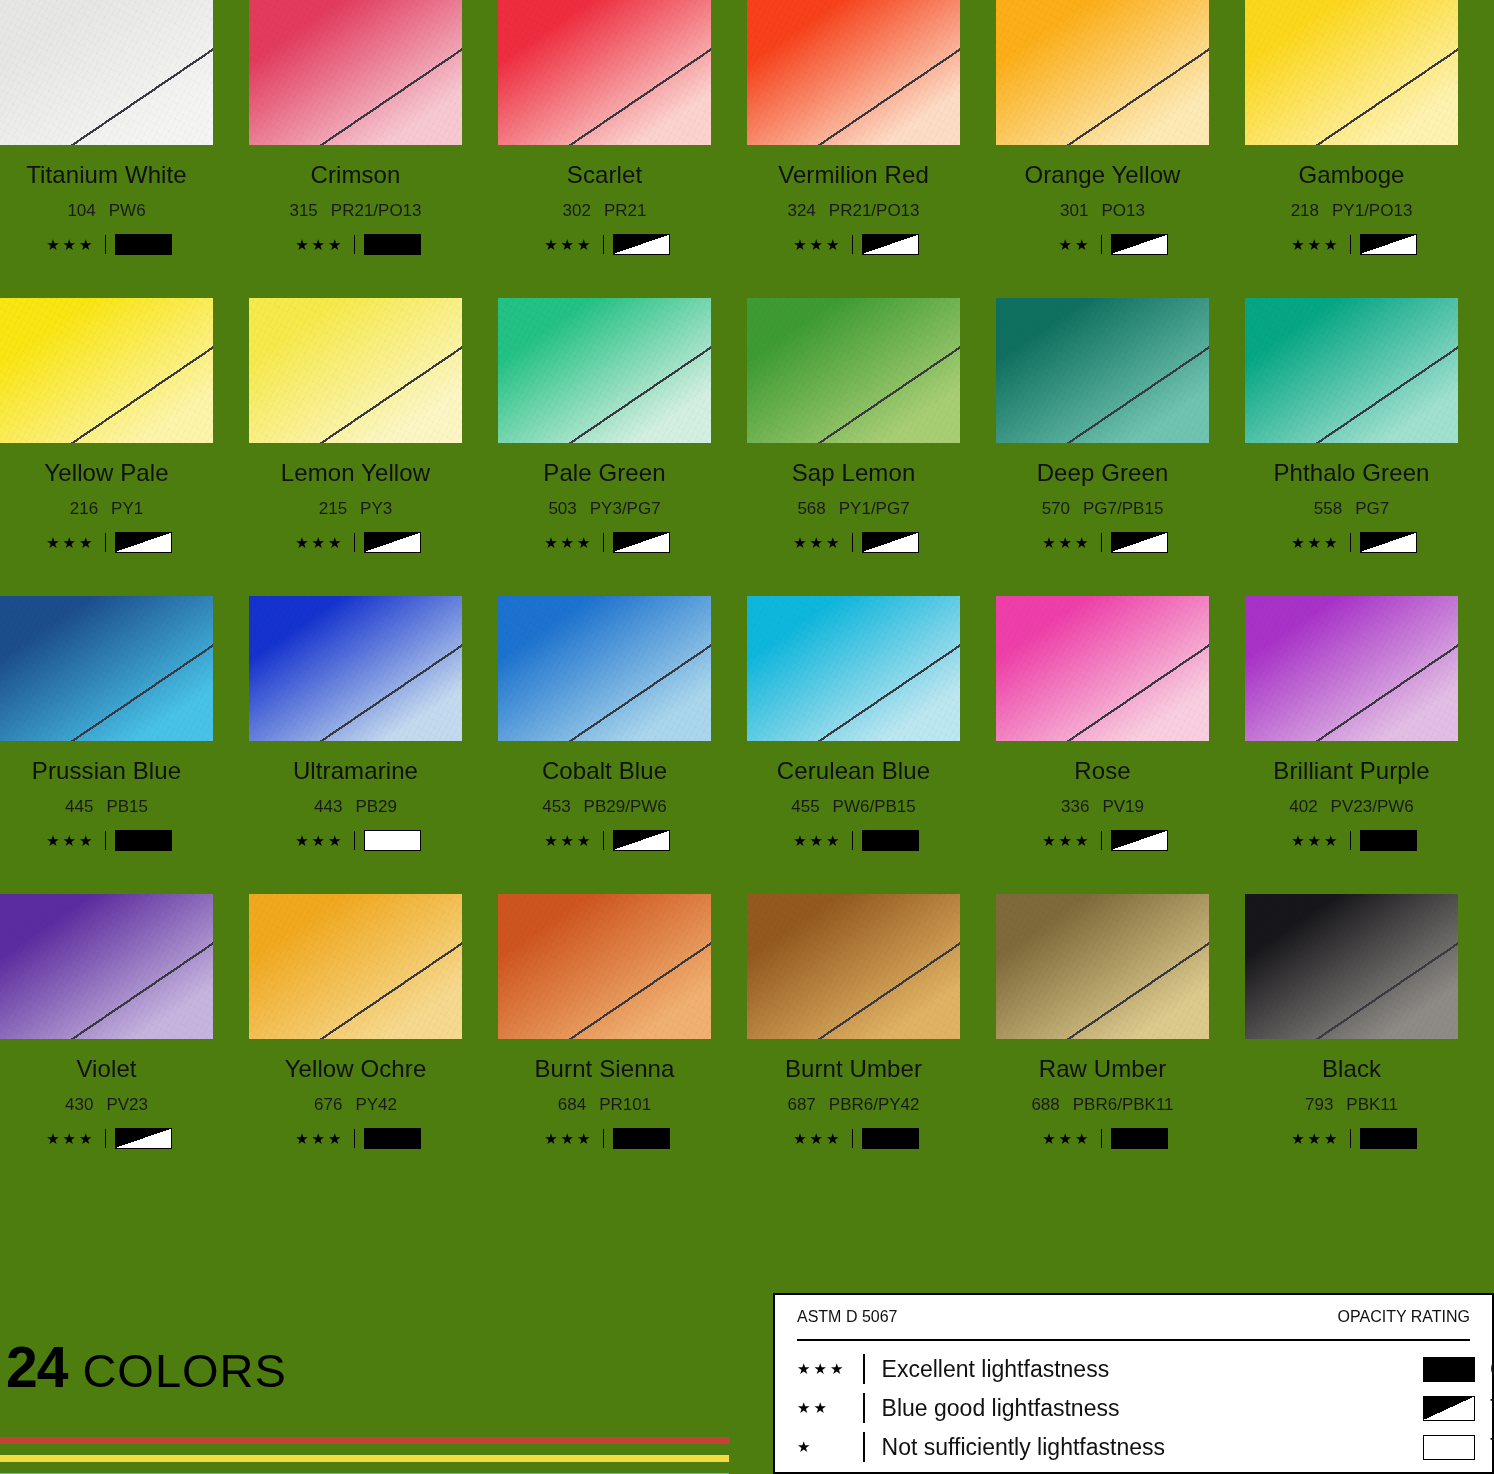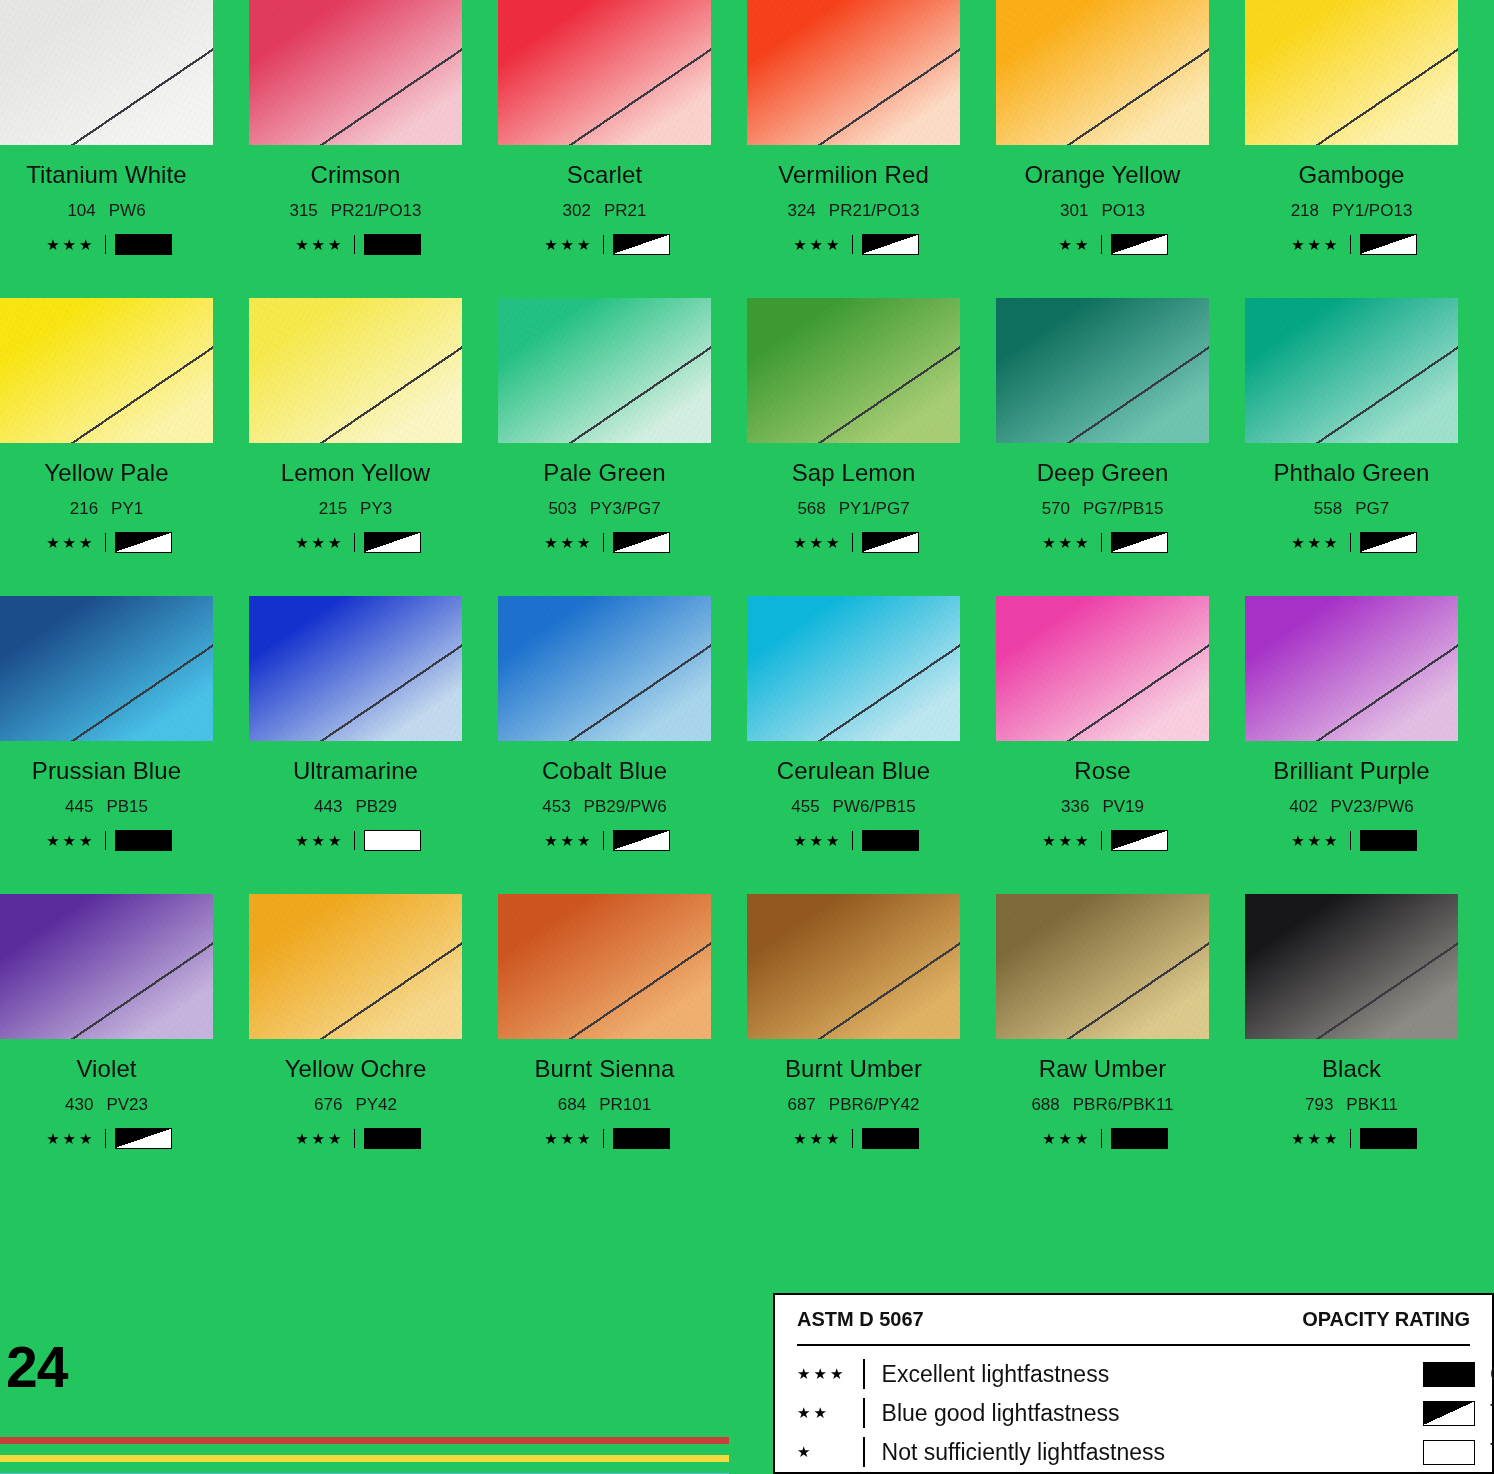--- a/index.html
+++ b/index.html
@@ -6,21 +6,21 @@
   * { box-sizing: border-box; }
   html, body {
     margin: 0; padding: 0;
     background: #ffffff;
     font-family: "Liberation Sans", sans-serif;
   }
   #page {
     position: relative;
     width: 1494px;
     height: 1474px;
-    background: #22c55e;
+    background: #4d7c0f;
     overflow: hidden;
     padding-left: 8px;
   }
 
   
   #swatch-grid {
     position: absolute;
     left: 0; top: 0;
     width: 1494px;
     display: grid;
@@ -156,23 +156,22 @@
     width: 721px;
     height: 181px;
     border: 2.4px solid #000;
     background: #fff;
     padding: 13px 22px 10px 22px;
   }
   #legend-head {
     display: flex;
     justify-content: space-between;
     align-items: baseline;
-    font-size: 20px;
+    font-size: 16px;
     color: #111;
-    font-weight: bold;
   }
   #legend-rule {
     height: 2.4px;
     background: #000;
     margin: 13px 0 12px 0;
   }
   #legend-body {
     display: flex;
     align-items: stretch;
   }
@@ -580,20 +579,21 @@
             <span class="stars">★★★</span>
             <span class="vline"></span>
             <span class="op opaque"></span>
           </div>
         </div>
       </div>
     </div>
 
   <div id="count-block">
     <span id="count-number">24</span>
+    <span id="count-label">COLORS</span>
   </div>
 
   <div id="accent-lines">
       <div class="accent-line" style="background: rgb(200, 64, 58);"></div>
       <div class="accent-gap"></div>
       <div class="accent-line" style="background: rgb(242, 220, 63);"></div>
       <div class="accent-gap"></div>
       <div class="accent-line" style="background: rgb(87, 190, 220);"></div>
     </div>
 

